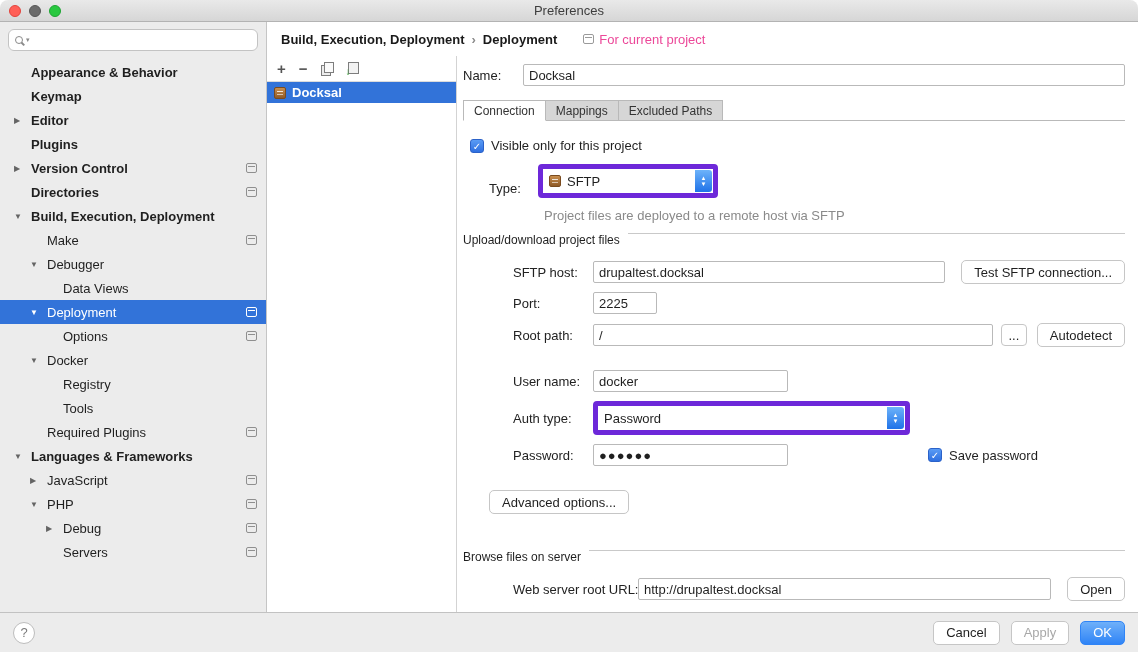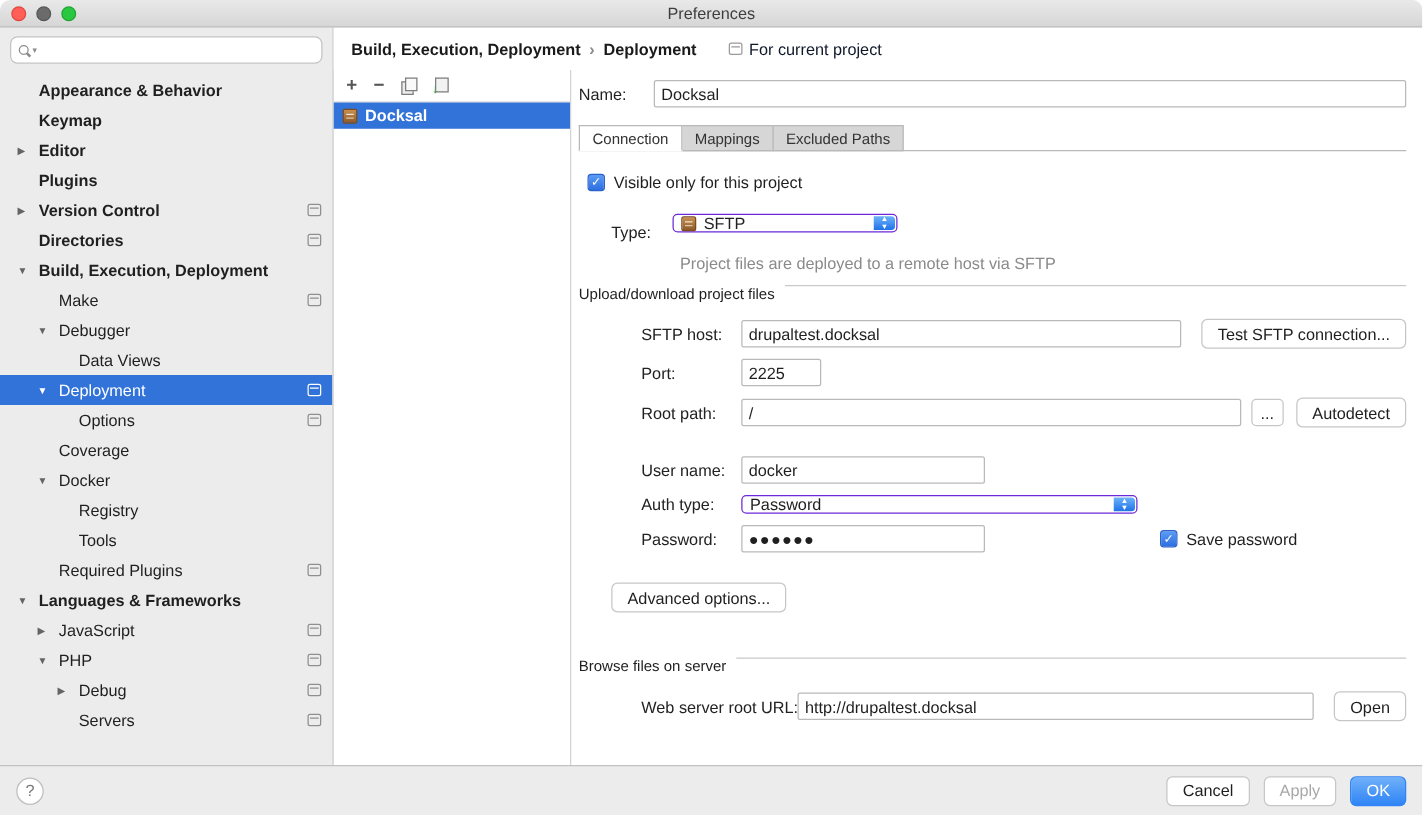--- a/index.html
+++ b/index.html
@@ -39,21 +39,21 @@
   .trow.sel { background:#3273d9; color:#fff; }
   .trow.sel .arrow { color:#fff; }
   .trow.sel .proj { border-color:#fff; }
   .trow.sel .proj::before { border-color:#fff; }
 
   
   .main { flex:1; display:flex; flex-direction:column; min-width:0; background:#fff; }
   .crumbs { height:34px; flex:0 0 34px; display:flex; align-items:center; padding-left:14px; background:#fff; }
   .crumb { font-weight:bold; color:#1a1a1a; }
   .crumb-sep { margin:0 7px; color:#8a8a8a; font-weight:bold; }
-  .scope { display:flex; align-items:center; margin-left:26px; color:#0f172a; }
+  .scope { display:flex; align-items:center; margin-left:26px; color:#ec4899; }
   .scope .proj { margin-right:5px; border-color:#9a9a9a; }
   .scope .proj::before { border-color:#9a9a9a; }
 
   .columns { flex:1; display:flex; min-height:0; }
 
   
   .list-panel { width:190px; flex:0 0 190px; border-right:1px solid #d3d3d3; display:flex; flex-direction:column; }
   .list-toolbar { height:26px; flex:0 0 26px; display:flex; align-items:center; gap:13px; padding-left:10px; border-bottom:1px solid #dcdcdc; }
   .tb-ic { color:#555; font-size:15px; font-weight:bold; line-height:1; cursor:default; }
   .icon-copy { position:relative; width:12px; height:13px; }
@@ -79,21 +79,21 @@
 
   .tabs { display:flex; margin-top:14px; position:relative; z-index:2; }
   .tab { height:21px; padding:0 10px; display:flex; align-items:center; font-size:12px; color:#333; background:#d6d6d6; border:1px solid #b9b9b9; margin-right:-1px; cursor:default; }
   .tab.active { background:#fff; border-bottom-color:#fff; z-index:3; position:relative; }
   .tabline { border-top:1px solid #b9b9b9; margin-top:-1px; }
 
   .check-row { margin-top:17px; padding-left:7px; display:flex; align-items:center; }
   .cb { width:14px; height:14px; flex:0 0 14px; border-radius:3px; background:linear-gradient(#5a9cf5,#2e6fe0); border:1px solid #2b62c9; color:#fff; font-size:10px; line-height:13px; text-align:center; margin-right:7px; }
   .type-row { margin-top:11px; padding-left:26px; }
   .type-row .flabel { width:49px;margin-top:14px; }
-  .select { position:relative; height:15px; border:1px solid #6d28d9; border-radius:4px; background:#fff; display:flex; align-items:center; padding:0 24px 0 6px; }
+  .select { position:relative; height:34px; border:5px solid #6d28d9; border-radius:4px; background:#fff; display:flex; align-items:center; padding:0 24px 0 6px; }
   .select .stepper { position:absolute; right:1px; top:1px; bottom:1px; width:17px; background:linear-gradient(#6db3fa,#1f72e8); border-radius:0 3px 3px 0; color:#fff; display:flex; flex-direction:column; align-items:center; justify-content:center; }
   .stepper span { font-size:6px; line-height:6px; }
   .type-select { width:180px; }
   .help-text { margin-top:10px; padding-left:81px; color:#8a8a8a; }
 
   .section { display:flex; align-items:flex-start; margin-top:10px; }
   .sec-label { font-size:12px; color:#1f1f1f; margin-right:8px; white-space:nowrap; }
   .sec-line { flex:1; border-top:1px solid #c9c9c9; }
 
   .up-row { padding-left:50px; }
@@ -203,24 +203,20 @@
           <span class="arrow">▼</span>
           <span class="lbl">Deployment</span>
           <span class="proj"></span>
         </div>
         <div class="trow lvl2">
           <span class="arrow"></span>
           <span class="lbl">Options</span>
           <span class="proj"></span>
         </div>
         <div class="trow lvl1">
-          <span class="arrow"></span>
-          <span class="lbl">Coverage</span>
-        </div>
-        <div class="trow lvl1">
           <span class="arrow">▼</span>
           <span class="lbl">Docker</span>
         </div>
         <div class="trow lvl2">
           <span class="arrow"></span>
           <span class="lbl">Registry</span>
         </div>
         <div class="trow lvl2">
           <span class="arrow"></span>
           <span class="lbl">Tools</span>

